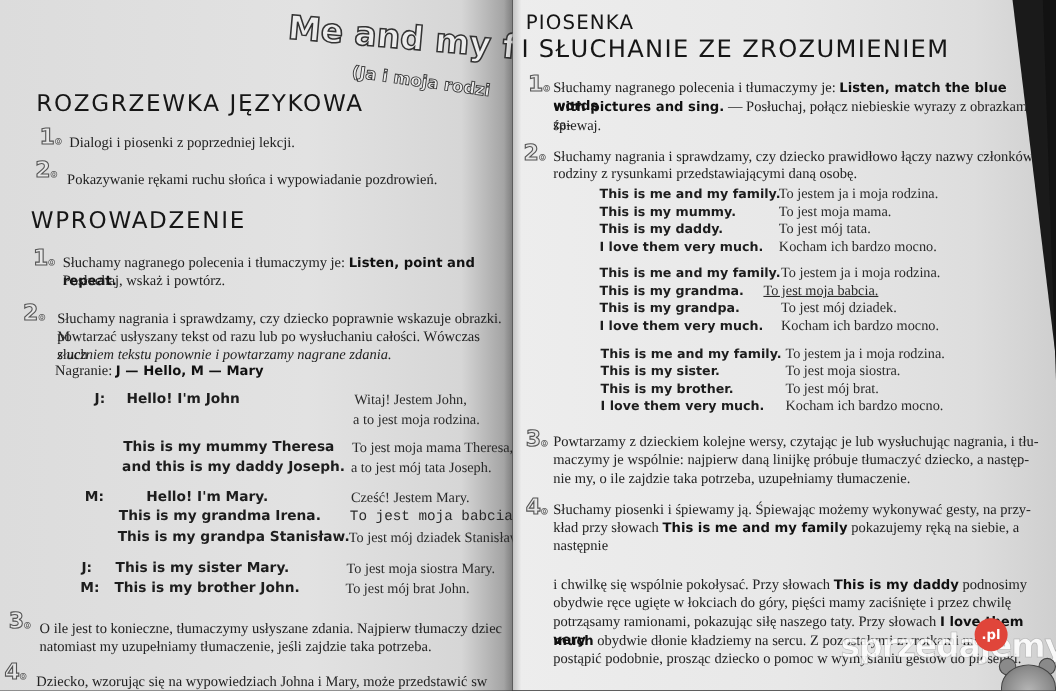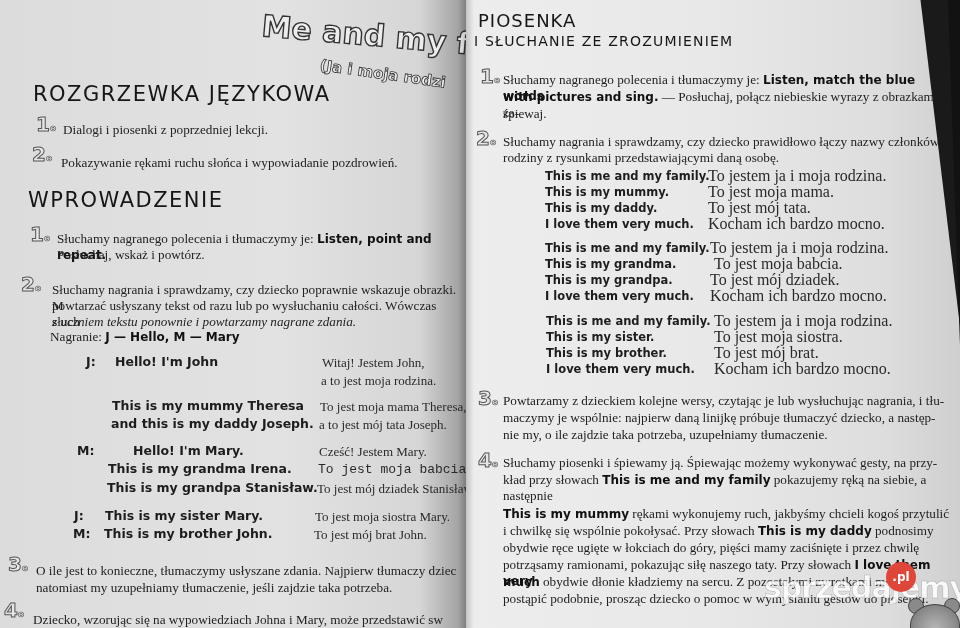--- a/index.html
+++ b/index.html
@@ -50,21 +50,21 @@
   .num-dot { font-size: 9px; -webkit-text-stroke: 0.6px #555; }
 
   .para { font-size: 13.2px; line-height: 16px; color: #222; white-space: normal; }
   .para b, .kw { font-family: "DejaVu Sans", sans-serif; font-weight: bold; font-size: 12px; color: #111; }
 
   .dl-label { font-family: "DejaVu Sans", sans-serif; font-weight: bold; font-size: 12.5px; }
   .dl-en { font-family: "DejaVu Sans", sans-serif; font-weight: bold; font-size: 12.5px; line-height: 18px; }
   .dl-pl { font-size: 13px; line-height: 18px; color: #2a2a2a; }
 
   .song-en { font-family: "DejaVu Sans", sans-serif; font-weight: bold; font-size: 11.5px; line-height: 16px; }
-  .song-pl { font-size: 16px; line-height: 16px; color: #2a2a2a; }
+  .song-pl { font-size: 13px; line-height: 16px; color: #2a2a2a; }
 
   .watermark {
     font-family: "DejaVu Sans", sans-serif; font-weight: bold; font-size: 30px;
     color: rgba(255,255,255,0.85); -webkit-text-stroke: 0.5px rgba(120,120,120,0.5);
     letter-spacing: -1px;
   }
   .wm-badge {
     width: 30px; height: 30px; border-radius: 50%; background: #e0453a;
     color: #fff; font-family: "DejaVu Sans", sans-serif; font-weight: bold; font-size: 12px;
     display: flex; align-items: center; justify-content: center;
@@ -140,21 +140,21 @@
     <div class="abs para" style="left:36px; top:563px;">O ile jest to konieczne, tłumaczymy usłyszane zdania. Najpierw tłumaczy dziec</div>
     <div class="abs para" style="left:36px; top:580px;">natomiast my uzupełniamy tłumaczenie, jeśli zajdzie taka potrzeba.</div>
 
     <div class="abs num" style="left:4px; top:598px;"><span>4</span><span class="num-dot">o</span></div>
     <div class="abs para" style="left:33px; top:612px;">Dziecko, wzorując się na wypowiedziach Johna i Mary, może przedstawić sw</div>
   </div>
 
   <div class="page-right">
 
     <div class="abs hand" style="left:12px; top:10px; font-size:18px;">PIOSENKA</div>
-    <div class="abs hand" style="left:8px; top:33px; font-size:14px; letter-spacing:1.2px;">I SŁUCHANIE ZE ZROZUMIENIEM</div>
+    <div class="abs hand" style="left:8px; top:33px; font-size:22px; letter-spacing:1.2px;">I SŁUCHANIE ZE ZROZUMIENIEM</div>
 
     <div class="abs num" style="left:14px; top:64px;"><span>1</span><span class="num-dot">o</span></div>
     <div class="abs para" style="left:37px; top:72px;"><span>Słuchamy nagranego polecenia i tłumaczymy je: </span><span class="kw">Listen, match the blue words</span></div>
     <div class="abs para" style="left:37px; top:89px;"><span class="kw">with pictures and sing.</span><span> — Posłuchaj, połącz niebieskie wyrazy z obrazkami i za-</span></div>
     <div class="abs para" style="left:37px; top:106px;">śpiewaj.</div>
 
     <div class="abs num" style="left:10px; top:126px;"><span>2</span><span class="num-dot">o</span></div>
     <div class="abs para" style="left:37px; top:134px;">Słuchamy nagrania i sprawdzamy, czy dziecko prawidłowo łączy nazwy członków</div>
     <div class="abs para" style="left:37px; top:150px;">rodziny z rysunkami przedstawiającymi daną osobę.</div>
 
@@ -163,21 +163,21 @@
     <div class="abs song-en" style="left:79px; top:184px;">This is my mummy.</div>
     <div class="abs song-pl" style="left:242px; top:184px;">To jest moja mama.</div>
     <div class="abs song-en" style="left:79px; top:200px;">This is my daddy.</div>
     <div class="abs song-pl" style="left:242px; top:200px;">To jest mój tata.</div>
     <div class="abs song-en" style="left:79px; top:216px;">I love them very much.</div>
     <div class="abs song-pl" style="left:242px; top:216px;">Kocham ich bardzo mocno.</div>
 
     <div class="abs song-en" style="left:79px; top:240px;">This is me and my family.</div>
     <div class="abs song-pl" style="left:244px; top:240px;">To jestem ja i moja rodzina.</div>
     <div class="abs song-en" style="left:79px; top:256px;">This is my grandma.</div>
-    <div class="abs song-pl" style="left:248px; top:256px;">To jest moja babcia.</div>
+    <div class="abs song-pl" style="left:228px; top:256px;text-decoration:underline;">To jest moja babcia.</div>
     <div class="abs song-en" style="left:79px; top:272px;">This is my grandpa.</div>
     <div class="abs song-pl" style="left:244px; top:272px;">To jest mój dziadek.</div>
     <div class="abs song-en" style="left:79px; top:288px;">I love them very much.</div>
     <div class="abs song-pl" style="left:244px; top:288px;">Kocham ich bardzo mocno.</div>
 
     <div class="abs song-en" style="left:80px; top:313px;">This is me and my family.</div>
     <div class="abs song-pl" style="left:248px; top:313px;">To jestem ja i moja rodzina.</div>
     <div class="abs song-en" style="left:80px; top:329px;">This is my sister.</div>
     <div class="abs song-pl" style="left:248px; top:329px;">To jest moja siostra.</div>
     <div class="abs song-en" style="left:80px; top:345px;">This is my brother.</div>
@@ -186,21 +186,20 @@
     <div class="abs song-pl" style="left:248px; top:361px;">Kocham ich bardzo mocno.</div>
 
     <div class="abs num" style="left:12px; top:386px;"><span>3</span><span class="num-dot">o</span></div>
     <div class="abs para" style="left:37px; top:393px;">Powtarzamy z dzieckiem kolejne wersy, czytając je lub wysłuchując nagrania, i tłu-</div>
     <div class="abs para" style="left:37px; top:410px;">maczymy je wspólnie: najpierw daną linijkę próbuje tłumaczyć dziecko, a następ-</div>
     <div class="abs para" style="left:37px; top:427px;">nie my, o ile zajdzie taka potrzeba, uzupełniamy tłumaczenie.</div>
 
     <div class="abs num" style="left:12px; top:448px;"><span>4</span><span class="num-dot">o</span></div>
     <div class="abs para" style="left:37px; top:455px;">Słuchamy piosenki i śpiewamy ją. Śpiewając możemy wykonywać gesty, na przy-</div>
     <div class="abs para" style="left:37px; top:472px;"><span>kład przy słowach </span><span class="kw">This is me and my family</span><span> pokazujemy ręką na siebie, a następnie</span></div>
-    <div class="abs para" style="left:37px; top:506px;"><span class="kw">This is my mummy</span><span> rękami wykonujemy ruch, jakbyśmy chcieli kogoś przytulić</span></div>
     <div class="abs para" style="left:37px; top:523px;"><span>i chwilkę się wspólnie pokołysać. Przy słowach </span><span class="kw">This is my daddy</span><span> podnosimy</span></div>
     <div class="abs para" style="left:37px; top:540px;">obydwie ręce ugięte w łokciach do góry, pięści mamy zaciśnięte i przez chwilę</div>
     <div class="abs para" style="left:37px; top:557px;"><span>potrząsamy ramionami, pokazując siłę naszego taty. Przy słowach </span><span class="kw">I love them very</span></div>
     <div class="abs para" style="left:37px; top:574px;"><span class="kw">much</span><span> obydwie dłonie kładziemy na sercu. Z pozostałymi zwrotkami może</span></div>
     <div class="abs para" style="left:37px; top:591px;">postąpić podobnie, prosząc dziecko o pomoc w wymyślaniu gestów do piosenki.</div>
 
     <div class="abs watermark" style="left:298px; top:570px;">sprzedajemy</div>
     <div class="abs wm-badge" style="left:420px; top:562px;">.pl</div>
 
     <div class="abs" style="left:440px; top:598px; width:60px; height:40px;">

